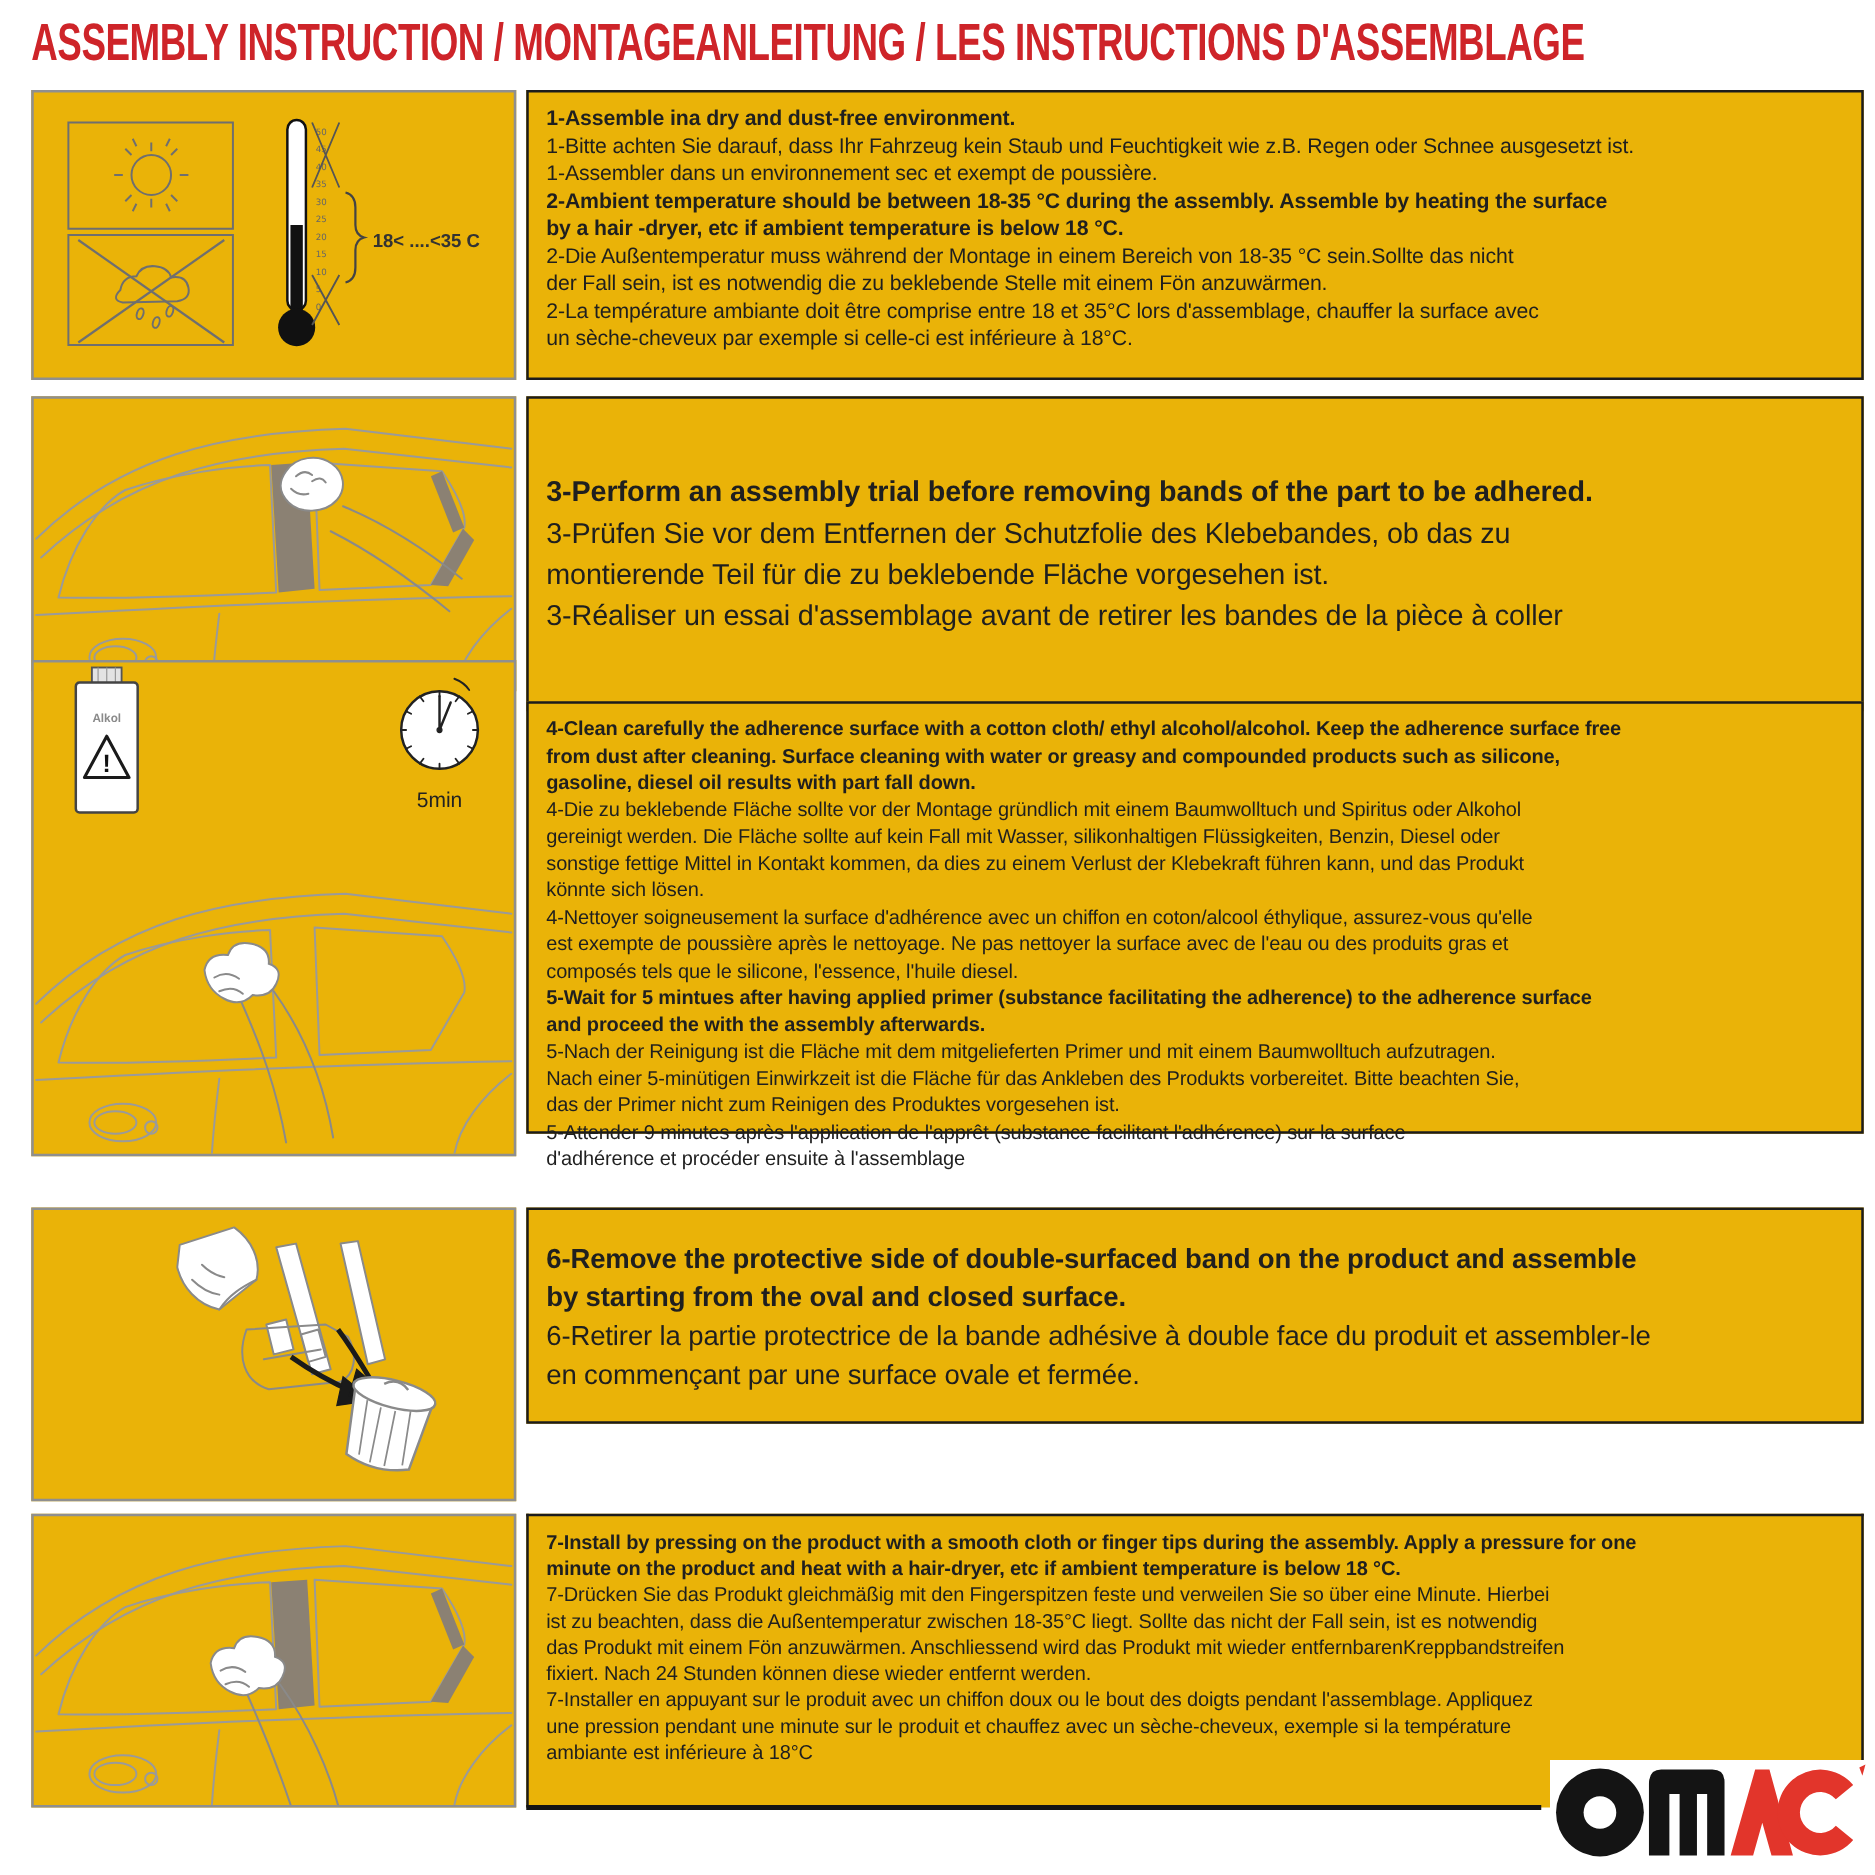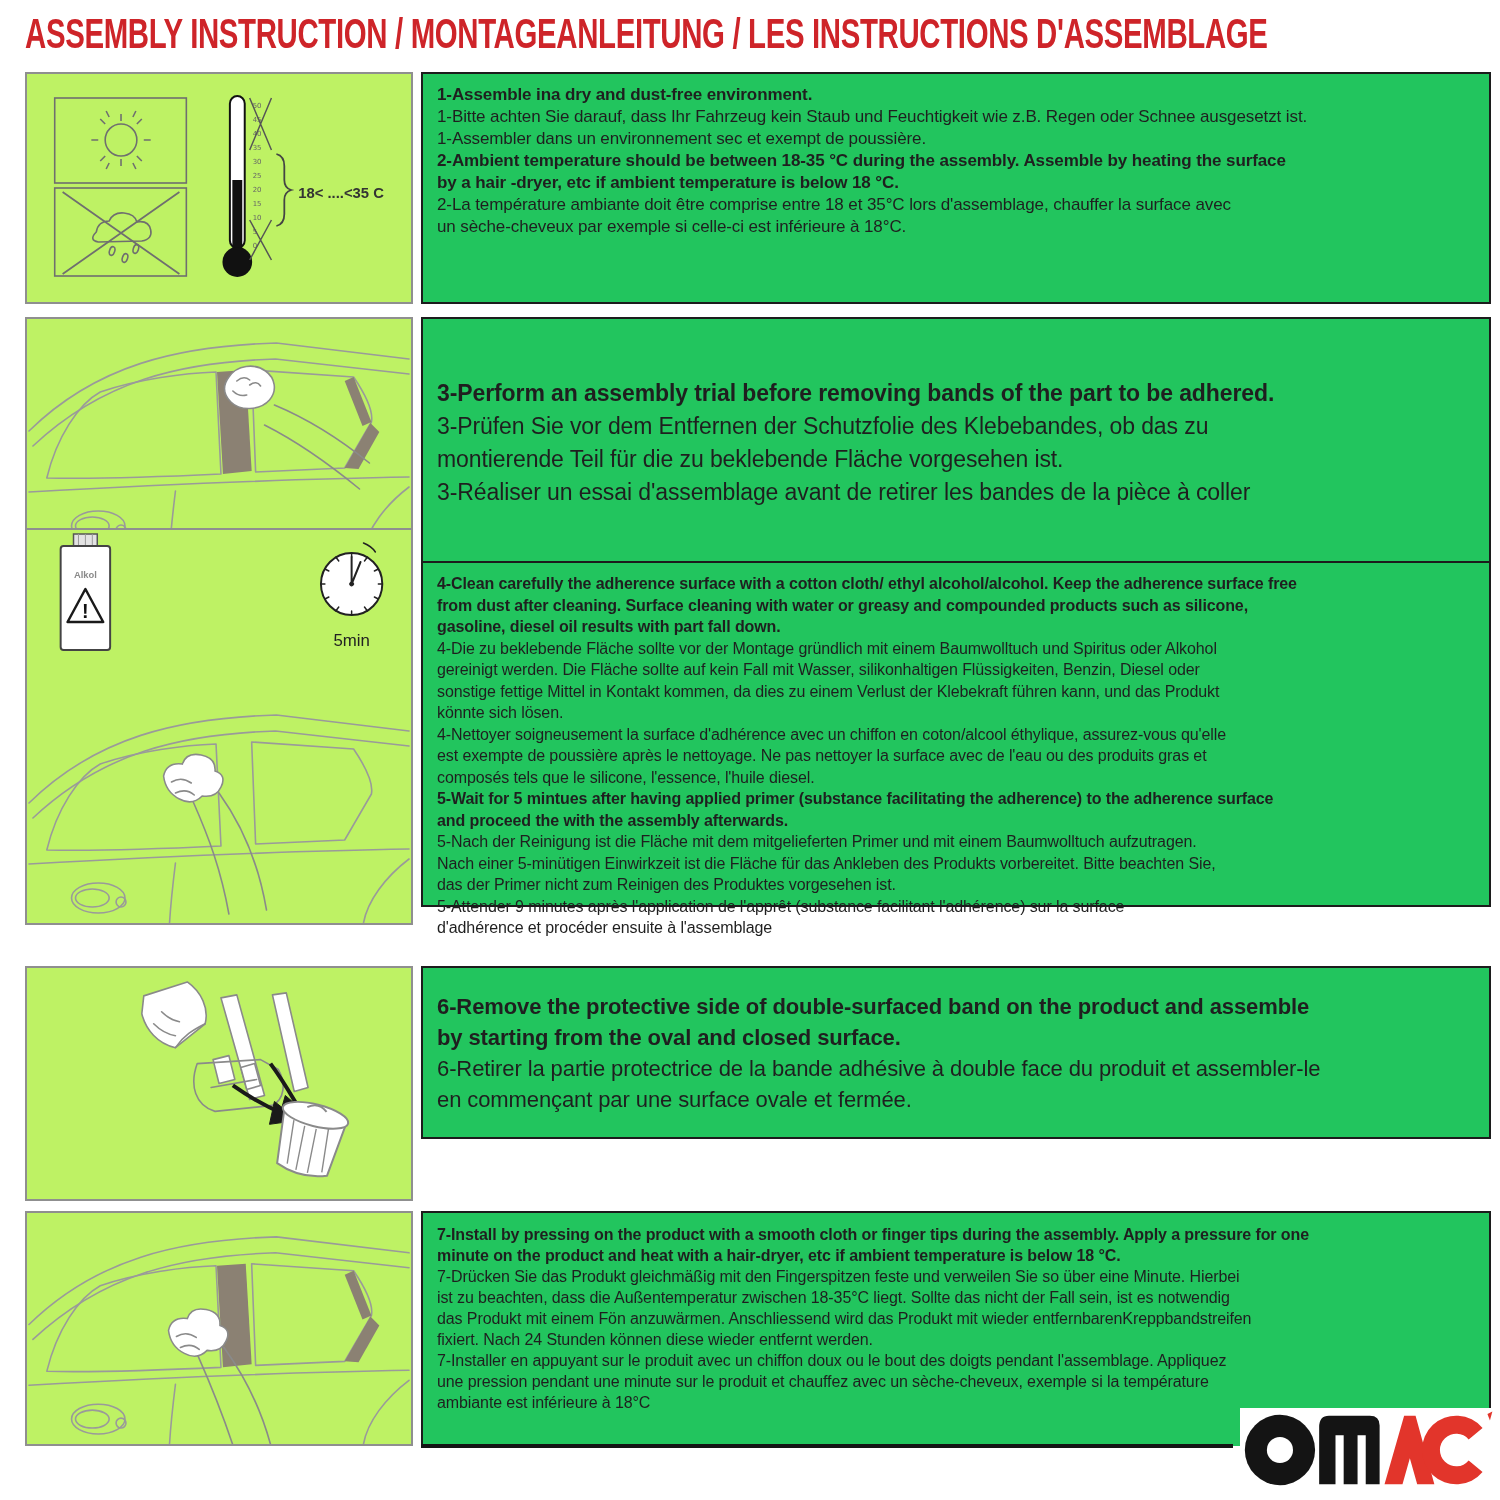--- a/index.html
+++ b/index.html
@@ -2,24 +2,24 @@
 <html><head>
 <meta charset="utf-8">
 <style>
   html,body{margin:0;padding:0;background:#fff;}
   body{font-family:"Liberation Sans","DejaVu Sans",sans-serif;color:#1f1f1f;}
   .page{position:relative;width:1500px;height:1500px;background:#fff;overflow:hidden;}
   .title{position:absolute;left:25px;top:10px;font-size:42px;font-weight:700;
          letter-spacing:-0.5px;color:#ce2429;white-space:nowrap;
          transform:scaleX(0.70);transform-origin:left center;}
   .ill-box{position:absolute;left:25px;width:388px;border:2px solid #8f8f8f;
-           background:#bef264;box-sizing:border-box;}
+           background:#eab308;box-sizing:border-box;}
   .ill-box svg{display:block;width:100%;height:100%;}
   .text-box{position:absolute;left:421px;width:1070px;border:2px solid #1c1c1c;
-            background:#22c55e;box-sizing:border-box;padding:10px 14px;}
+            background:#eab308;box-sizing:border-box;padding:10px 14px;}
   .text-box.center{display:flex;flex-direction:column;justify-content:center;}
   .text-box.noline-bottom{border-bottom:none;}
   p.para{margin:0;white-space:pre-line;letter-spacing:-0.1px;}
   .p17{font-size:17px;line-height:22px;}
   .p16{font-size:16px;line-height:21.5px;}
   .p16b{font-size:16px;line-height:21px;}
   .p23{font-size:23px;line-height:33px;}
   .p22{font-size:22px;line-height:31px;}
   .b{font-weight:700;letter-spacing:-0.35px;}
   .gap{margin-top:21px;}
@@ -94,20 +94,22 @@
         <text x="274" y="124" font-size="15" font-weight="bold" fill="#333">18&lt; ....&lt;35 C</text>
       </g>
     </svg>
   </div>
   <div class="text-box" style="top:72px;height:232px;">
     <p class="para p17 b">1-Assemble ina dry and dust-free environment.</p>
     <p class="para p17">1-Bitte achten Sie darauf, dass Ihr Fahrzeug kein Staub und Feuchtigkeit wie z.B. Regen oder Schnee ausgesetzt ist.</p>
     <p class="para p17">1-Assembler dans un environnement sec et exempt de poussière.</p>
     <p class="para p17 b gap">2-Ambient temperature should be between 18-35 °C  during the assembly. Assemble by heating the surface
 by a hair -dryer, etc if ambient temperature is below 18 °C.</p>
+    <p class="para p17">2-Die Außentemperatur muss während der Montage in einem Bereich von 18-35 °C  sein.Sollte das nicht
+der Fall sein, ist es notwendig die zu beklebende Stelle mit einem Fön anzuwärmen.</p>
     <p class="para p17">2-La température ambiante doit être comprise entre 18 et 35°C lors d'assemblage, chauffer la surface avec
 un sèche-cheveux par exemple si celle-ci est inférieure à 18°C.</p>
   </div>
 
   <div class="ill-box" style="top:317px;height:236px;">
     <svg viewBox="0 0 388 232" preserveAspectRatio="none">
       <use href="#car-side" x="0" y="0" width="388" height="232"></use>
       <g fill="#8b8173" stroke="none">
         <polygon points="192,53 221,51 227,152 198,155"></polygon>
         <polygon points="330,58 348,103 339,107 321,62"></polygon>

